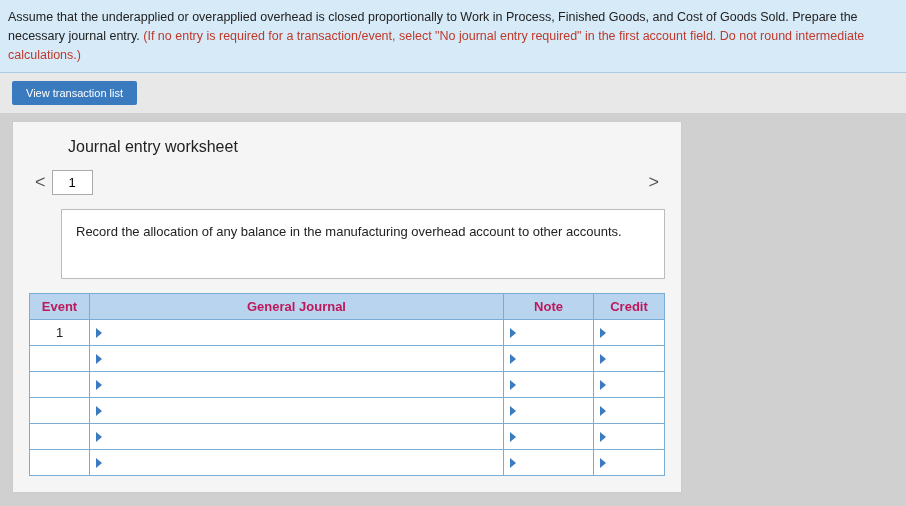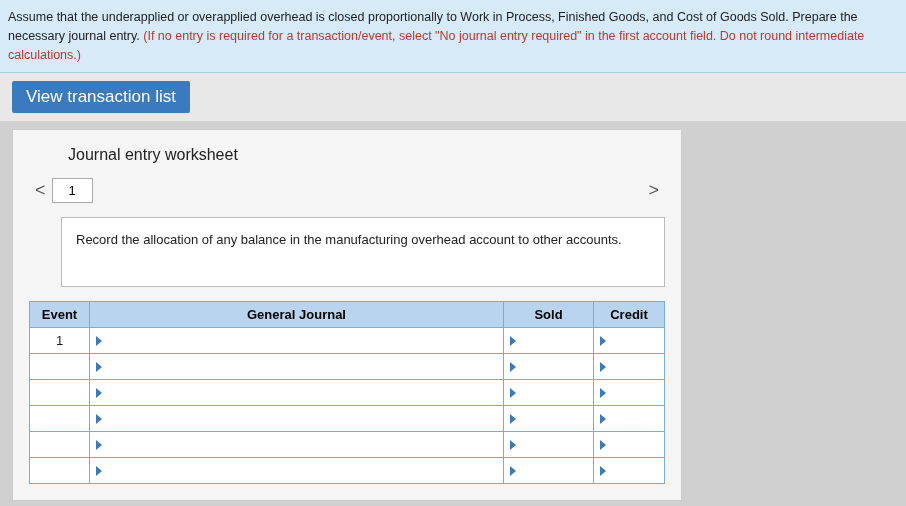--- a/index.html
+++ b/index.html
@@ -27,21 +27,21 @@
     .toolbar {
       padding: 8px 12px;
       background: #e8e8e8;
     }
 
     .btn-view-transaction {
       background: #3a7abf;
       color: white;
       border: none;
       padding: 6px 14px;
-      font-size: 17px;
+      font-size: 11px;
       cursor: pointer;
       border-radius: 2px;
     }
 
     .worksheet-container {
       margin: 8px 12px;
       background: #f5f5f5;
       border: 1px solid #ccc;
       padding: 16px;
       max-width: 670px;
@@ -106,21 +106,21 @@
       border-collapse: collapse;
       font-size: 13px;
     }
 
     .journal-table th {
       background: #b8d4ee;
       border: 1px solid #7aadd4;
       padding: 5px 8px;
       text-align: center;
       font-weight: bold;
-      color: #000000;
+      color: #be185d;
     }
 
     .journal-table td {
       border: 1px solid #7aadd4;
       padding: 0;
       height: 26px;
       background: white;
     }
 
     .journal-table td.event-cell {
@@ -204,21 +204,21 @@
   <div class="description-box">
     <span>Record the allocation of any balance in the manufacturing overhead account to other accounts.</span>
   </div>
 
 
   <table class="journal-table">
     <thead>
       <tr>
         <th class="th-event">Event</th>
         <th class="th-journal">General Journal</th>
-        <th class="th-debit">Sold</th>
+        <th class="th-debit">Note</th>
         <th class="th-credit">Credit</th>
       </tr>
     </thead>
     <tbody>
       <tr>
         <td class="event-cell">1</td>
         <td class="journal-cell"><input class="cell-input" type="text" style=""></td>
         <td class="amount-cell"><input class="cell-input" type="text" style=""></td>
         <td class="amount-cell"><input class="cell-input" type="text" style=""></td>
       </tr>

